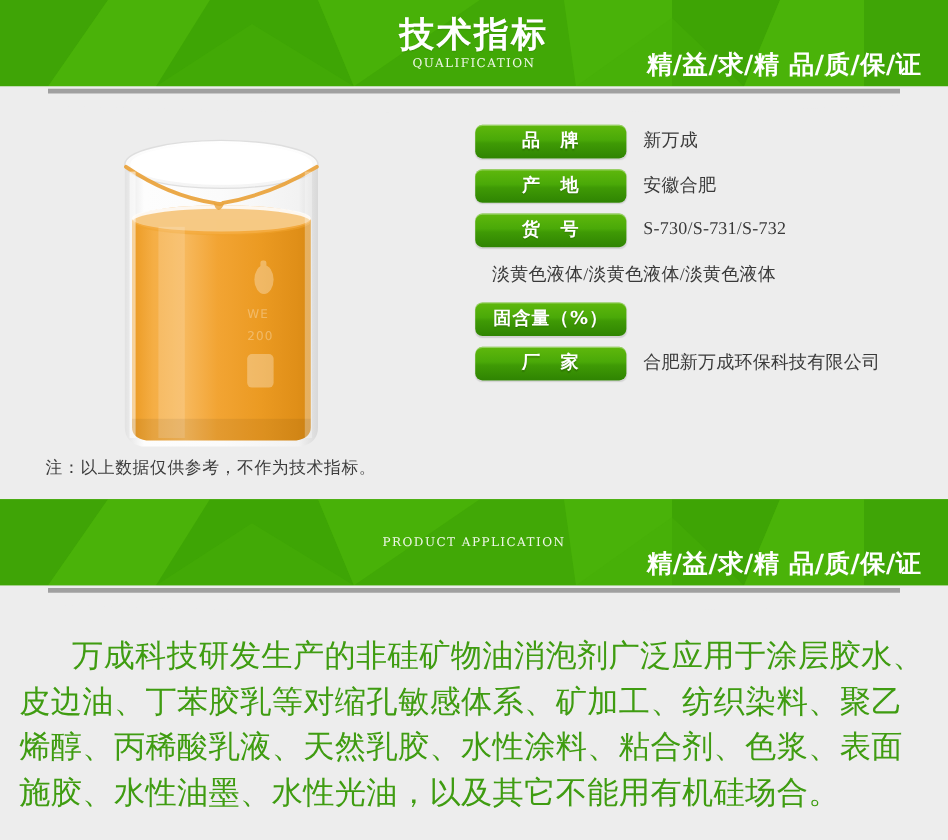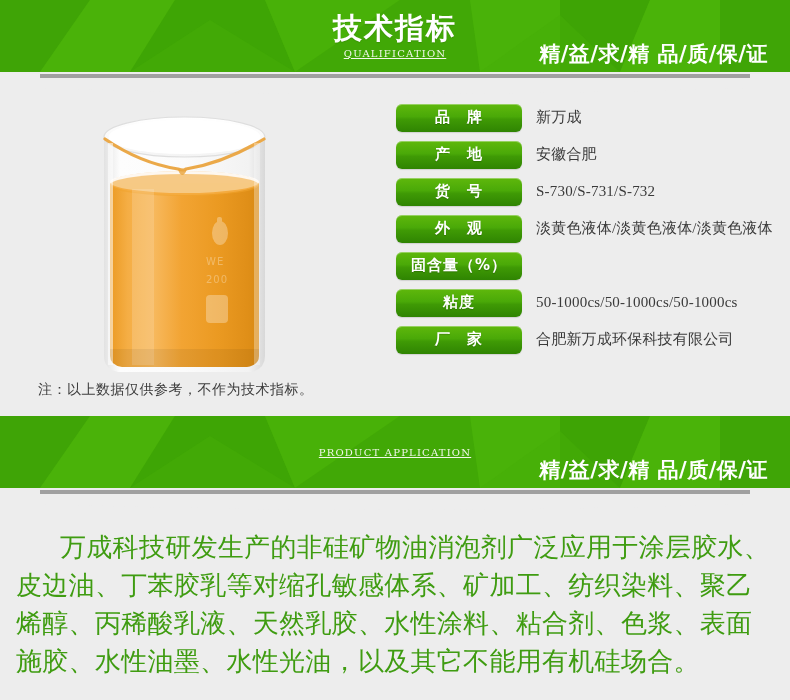--- a/index.html
+++ b/index.html
@@ -50,21 +50,20 @@
     line-height: 34px;
     text-shadow: 0 1px 1px rgba(0,0,0,0.12);
   }
   .banner-title-en {
     color: #f1f8ea;
     font-family: "DejaVu Serif", "Liberation Serif", serif;
     font-size: 10px;
     letter-spacing: 1.2px;
     line-height: 14px;
     margin-top: 2px;
-    text-decoration: underline;
   }
   .banner-slogan {
     position: absolute;
     right: 22px;
     top: 40px;
     color: #ffffff;
     font-size: 21px;
     font-weight: bold;
     letter-spacing: 0.5px;
     z-index: 3;
@@ -266,33 +265,28 @@
       <div class="spec-label">产　地</div>
       <div class="spec-value">安徽合肥</div>
     </div>
 
     <div class="spec-row">
       <div class="spec-label">货　号</div>
       <div class="spec-value">S-730/S-731/S-732</div>
     </div>
 
     <div class="spec-row">
-      <div class="spec-label">外　观</div>
       <div class="spec-value">淡黄色液体/淡黄色液体/淡黄色液体</div>
     </div>
 
     <div class="spec-row">
       <div class="spec-label">固含量（%）</div>
     </div>
 
 
-    <div class="spec-row">
-      <div class="spec-label">粘度</div>
-      <div class="spec-value">50-1000cs/50-1000cs/50-1000cs</div>
-    </div>
 
     <div class="spec-row">
       <div class="spec-label">厂　家</div>
       <div class="spec-value">合肥新万成环保科技有限公司</div>
     </div>
 
   </div>
 </div>
 
 <div class="banner second">

